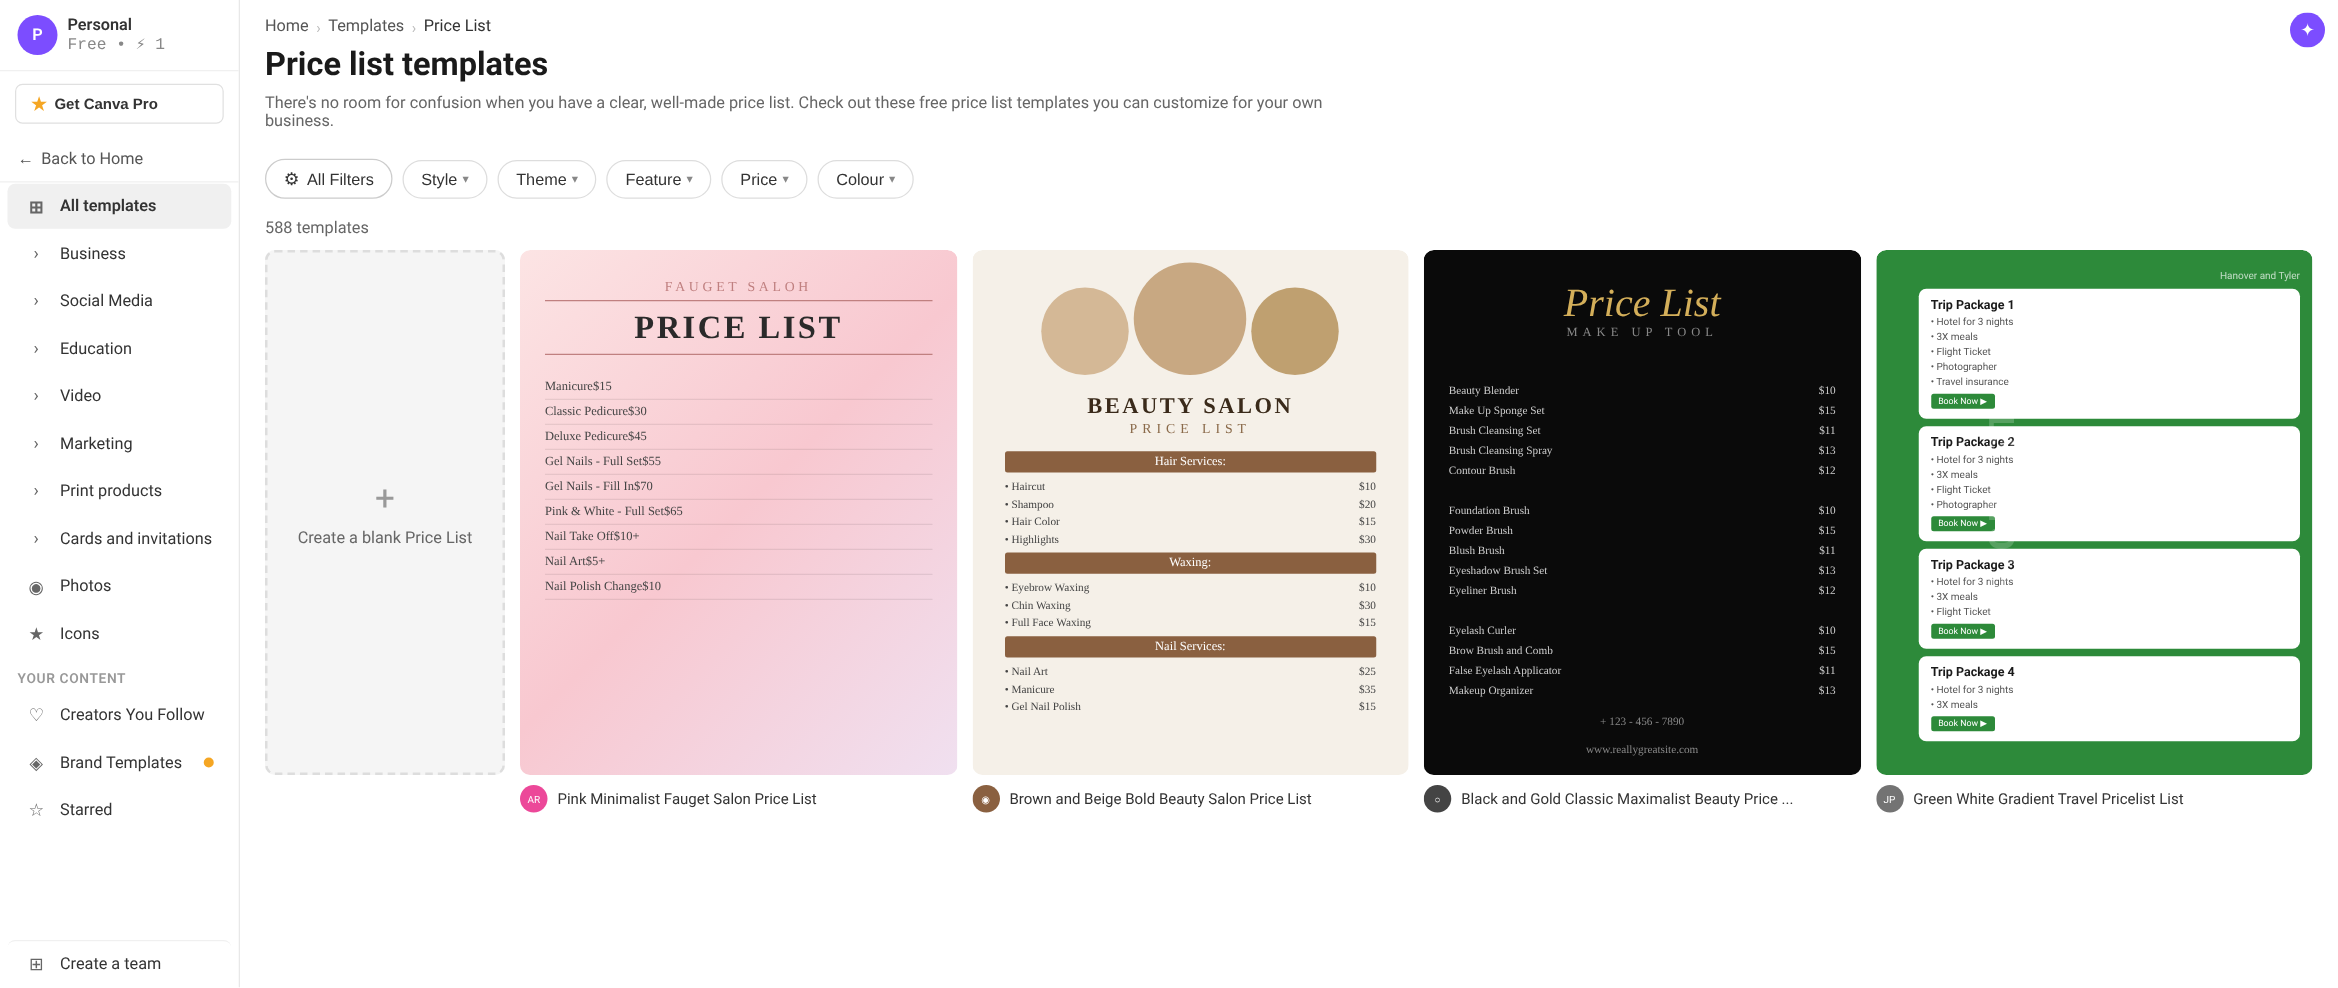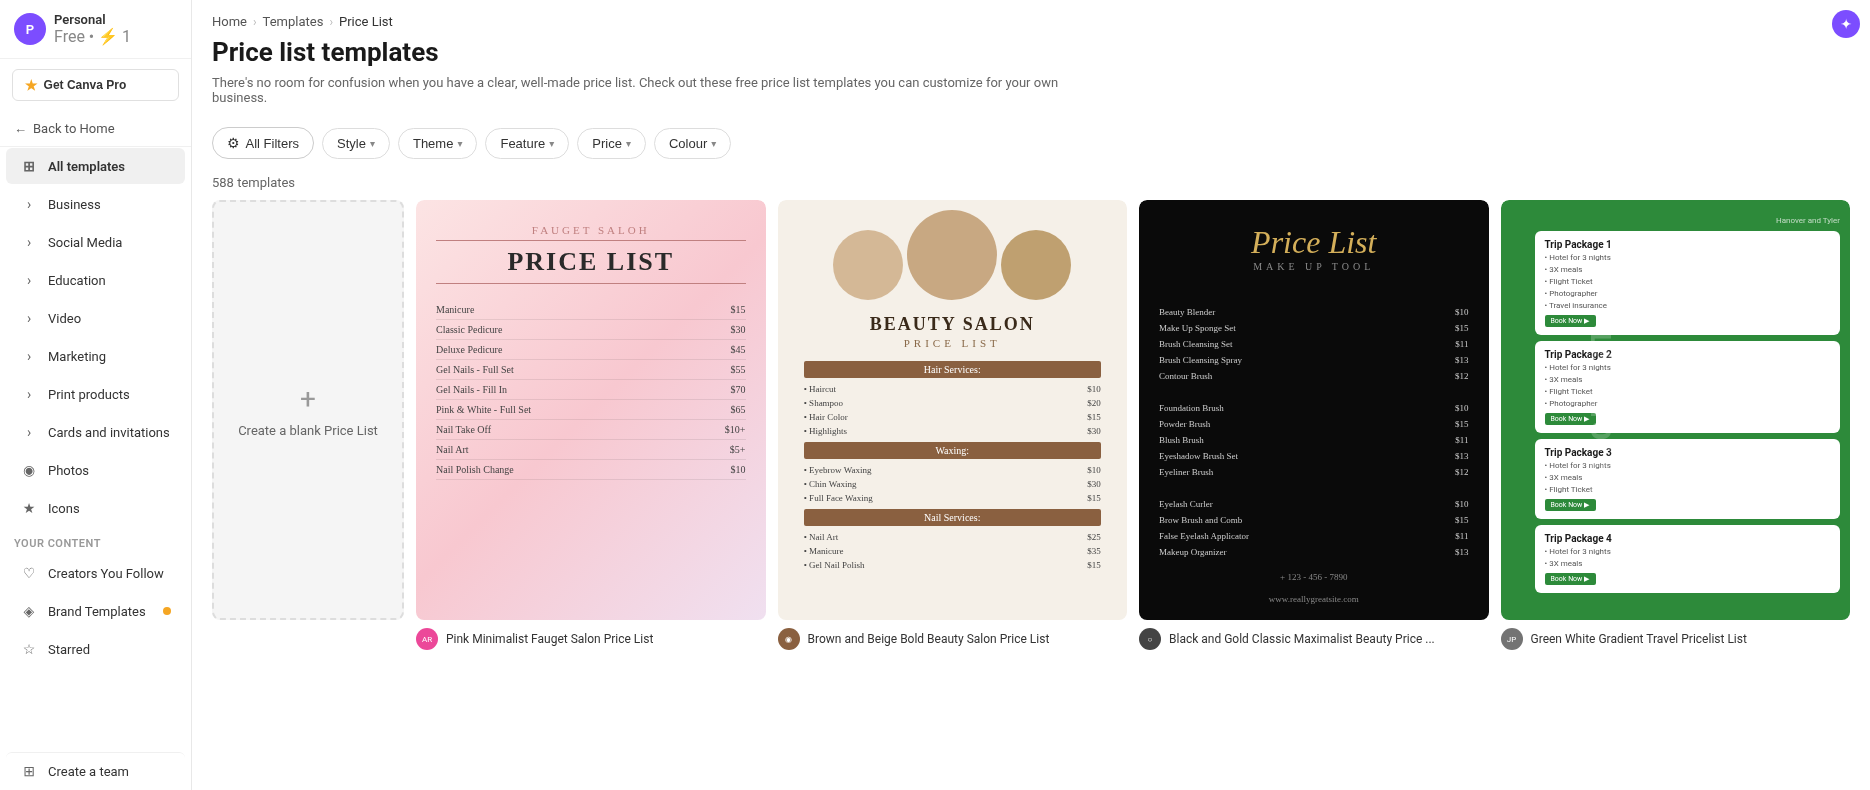--- a/index.html
+++ b/index.html
@@ -25,21 +25,21 @@
     }
     .user-avatar {
       width: 32px; height: 32px;
       background: #7c4dff;
       border-radius: 50%;
       display: flex; align-items: center; justify-content: center;
       color: #fff; font-size: 13px; font-weight: 600;
     }
     .user-info { display: flex; flex-direction: column; }
     .user-name { font-size: 13px; font-weight: 600; color: #333; }
-    .user-plan { font-size: 16px; color: #888; }
+    .user-plan { font-size: 13px; color: #888; font-family: Liberation Mono, monospace; }
     .get-pro-btn {
       margin: 10px 12px;
       padding: 7px 12px;
       background: #fff;
       border: 1px solid #e0e0e0;
       border-radius: 6px;
       font-size: 12px;
       font-weight: 600;
       color: #333;
       cursor: pointer;
@@ -206,21 +206,21 @@
       width: 100%; height: 100%;
       display: flex;
       flex-direction: column;
       align-items: center;
       justify-content: flex-start;
       padding: 24px 20px;
       font-family: serif;
     }
     .pink-price-list .salon-name { font-size: 11px; letter-spacing: 3px; color: #c08080; text-transform: uppercase; }
     .pink-price-list .price-list-title { font-size: 26px; font-weight: 700; color: #2a2a2a; letter-spacing: 2px; margin: 4px 0 16px; text-transform: uppercase; border-top: 1px solid #c08080; border-bottom: 1px solid #c08080; padding: 6px 0; width: 100%; text-align: center; }
-    .pink-price-list .item-row { display: flex; justify-content: space-between; width: 100%; font-size: 10px; color: #444; padding: 4px 0; border-bottom: 1px solid rgba(0,0,0,0.08); }
+    .pink-price-list .item-row { display: flex; width: 100%; font-size: 10px; color: #444; padding: 4px 0; border-bottom: 1px solid rgba(0,0,0,0.08); }
 
     .beige-price-list {
       background: #f5f0e8;
       width: 100%; height: 100%;
       display: flex;
       flex-direction: column;
       align-items: center;
       padding: 0;
       font-family: serif;
     }

